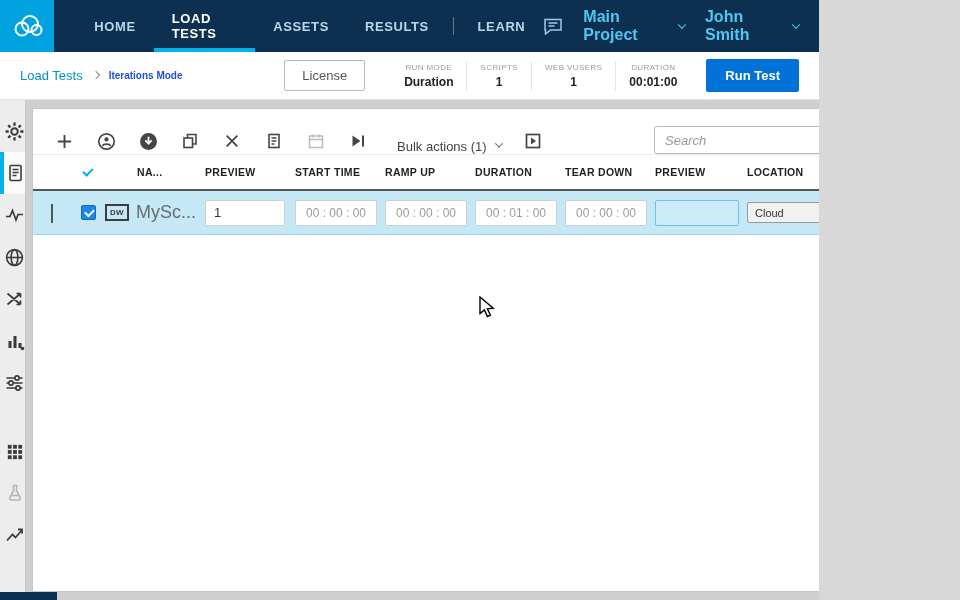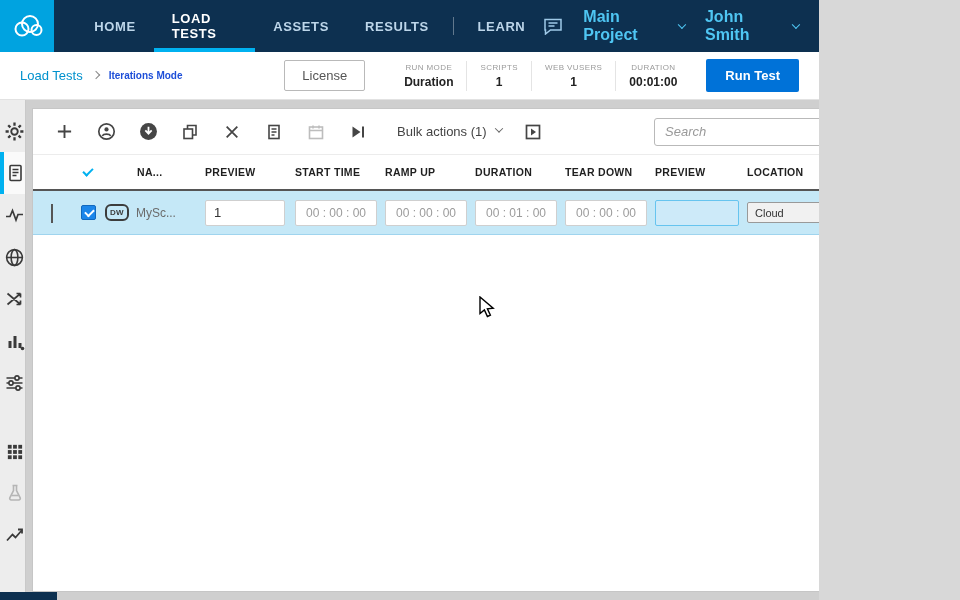--- a/index.html
+++ b/index.html
@@ -36,21 +36,21 @@
   .sidebar { width:57px; background:#ededed; border-right:1px solid #c9c9c9; padding-top:10px; display:flex; flex-direction:column; }
   .side-item { height:42px; display:flex; align-items:center; justify-content:center; border-left:4px solid transparent; cursor:pointer; color:#3a3a3a; }
   .side-item.active { background:#fafafa; border-left-color:#00b1f0; }
   .side-item.disabled { color:#b5b5b5; cursor:default; }
   .side-gap { height:26px; }
 
   .main { flex:1; padding:8px 10px 0 6px; }
   .panel { background:#fff; border:1px solid #c6c6c6; height:100%; display:flex; flex-direction:column; }
 
   
-  .toolbar { height:46px; display:flex; align-items:center; padding:0 14px 0 18px; border-bottom:1px solid #ececec; flex-shrink:0; }
+  .toolbar { height:46px; display:flex; align-items:flex-end; padding:0 14px 0 18px; border-bottom:1px solid #ececec; flex-shrink:0; }
   .tbtn { width:26px; height:26px; background:none; border:none; display:flex; align-items:center; justify-content:center; margin-right:16px; cursor:pointer; color:#454545; }
   .tbtn.disabled { color:#bdbdbd; cursor:default; }
   .bulk { display:flex; align-items:center; margin-left:10px; margin-right:18px; font-size:13px; color:#444; cursor:pointer; }
   .bulk .chev { color:#666; margin-left:9px; margin-top:-3px; }
   .search-wrap { margin-left:auto; position:relative; }
   .search-input { width:205px; height:28px; border:1px solid #b9b9b9; border-radius:3px; padding:0 30px 0 10px; font-size:13px; color:#333; font-family:Liberation Sans, sans-serif; }
   .search-input::placeholder { font-style:italic; color:#999; }
   .search-icon { position:absolute; right:8px; top:6px; pointer-events:none; }
   .expand-btn { width:24px; height:24px; border:1px solid #c0c0c0; background:#fff; margin-left:14px; display:flex; align-items:center; justify-content:center; cursor:pointer; }
 
@@ -60,22 +60,22 @@
   .c-name { width:100px; } .c-vusers { width:90px; } .c-time { width:90px; }
   .c-preview { width:92px; } .c-loc { width:104px; } .c-active { width:60px; }
   .h-name { padding-left:32px; }
   .selall { width:10px; height:6px; border-left:2px solid #00b1f0; border-bottom:2px solid #00b1f0; transform:rotate(-45deg); margin-top:-3px; }
 
   .trow { display:flex; align-items:center; height:44px; padding-left:12px; background:#c5e8f7; border-bottom:1px solid #9fd4ee; flex-shrink:0; }
   .expander { width:8px; height:8px; border-right:2px solid #555; border-bottom:2px solid #555; transform:rotate(-45deg); margin-left:6px; cursor:pointer; }
   .checkbox { width:15px; height:15px; background:#1c86ea; border:1px solid #1268bd; border-radius:2px; position:relative; cursor:pointer; }
   .checkbox::after { content:""; position:absolute; left:3px; top:3px; width:7px; height:4px; border-left:2px solid #fff; border-bottom:2px solid #fff; transform:rotate(-45deg); }
   .name-cell { display:flex; align-items:center; }
-  .dw-badge { border:2px solid #3c3c3c; border-radius:6px; color:#3c3c3c; font-size:8px; font-weight:bold; padding:2px 3px; margin-right:7px; letter-spacing:.3px; }
-  .row-name { color:#6b6b6b; font-size:12px; }
+  .dw-badge { border:2px solid #3c3c3c; border-radius:0; color:#3c3c3c; font-size:8px; font-weight:bold; padding:2px 3px; margin-right:7px; letter-spacing:.3px; }
+  .row-name { color:#6b6b6b; font-size:18px; }
   .cell-input { height:26px; border:1px solid #cfcfcf; border-radius:2px; background:#fff; font-size:12px; color:#9b9b9b; font-family:inherit; }
   .vusers-input { width:80px; padding-left:8px; color:#333; font-size:13px; }
   .time-input { width:82px; text-align:center; }
   .preview-input { width:84px; background:#cdeaf9; border:1px solid #66c4ef; }
   .loc-select { width:98px; height:21px; background:#f1f1f1; border:1px solid #999; border-radius:2px; display:flex; align-items:center; justify-content:space-between; padding:0 7px; font-size:11px; color:#333; cursor:pointer; }
   .loc-arrow { width:0; height:0; border-left:4px solid transparent; border-right:4px solid transparent; border-top:5px solid #555; }
   .toggle { width:34px; height:14px; background:#9ed7f4; border-radius:7px; position:relative; cursor:pointer; margin-left:2px; }
   .toggle .knob { position:absolute; right:-3px; top:-2.5px; width:19px; height:19px; border-radius:50%; background:#0b79d0; box-shadow:0 0 0 2px #c5e8f7; }
 
   .tbody-empty { flex:1; background:#fff; }

